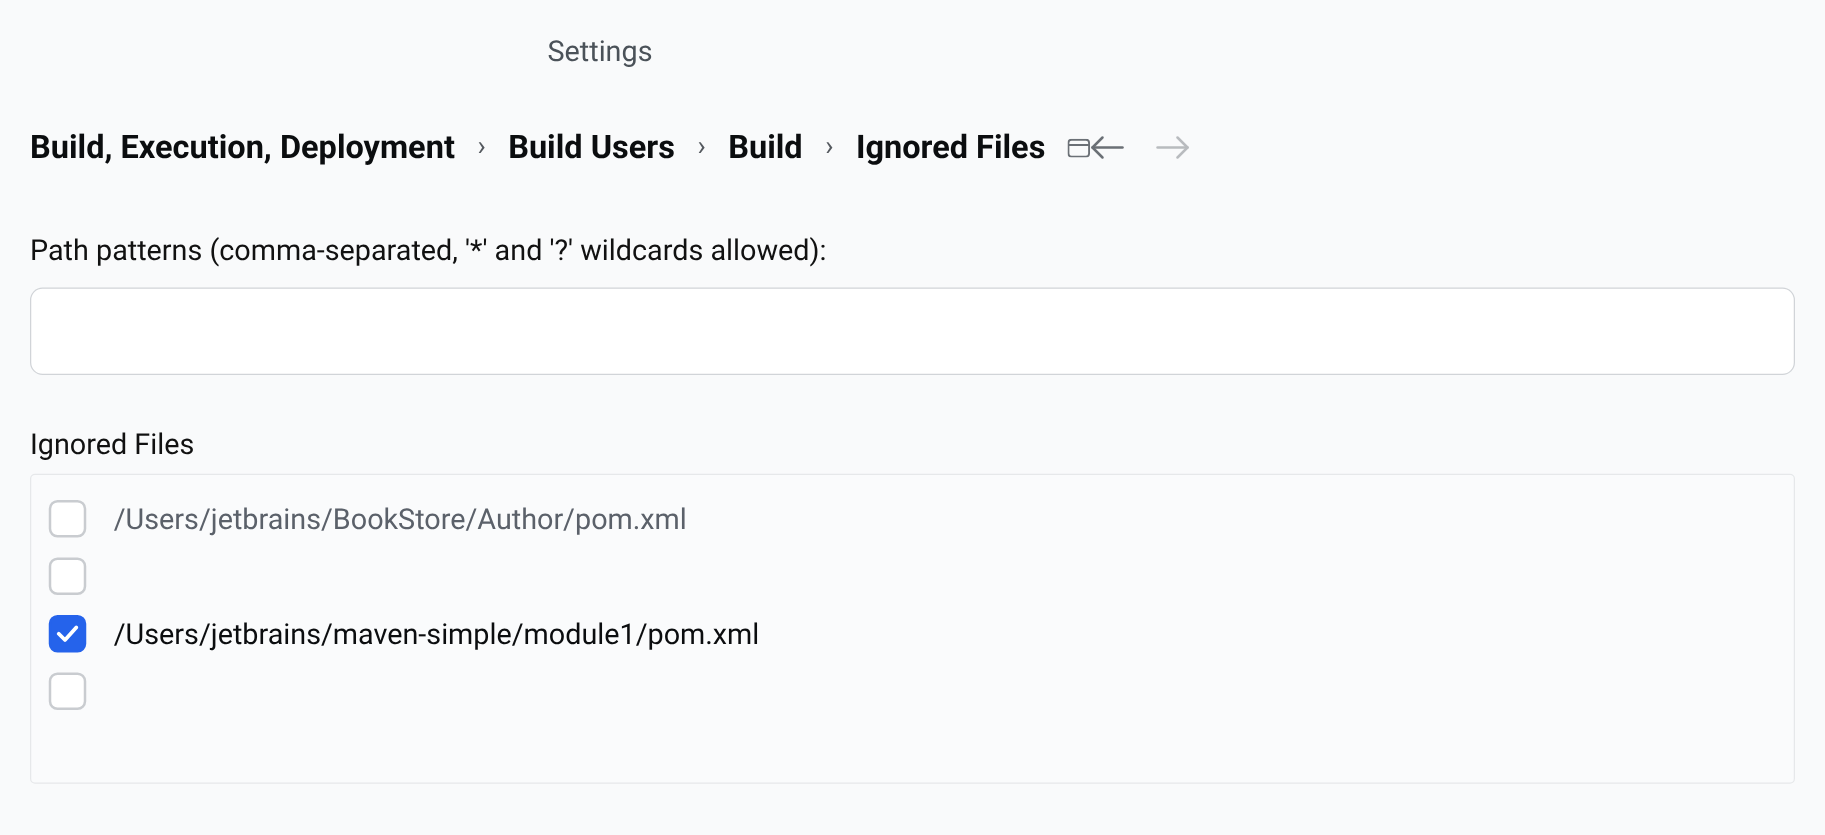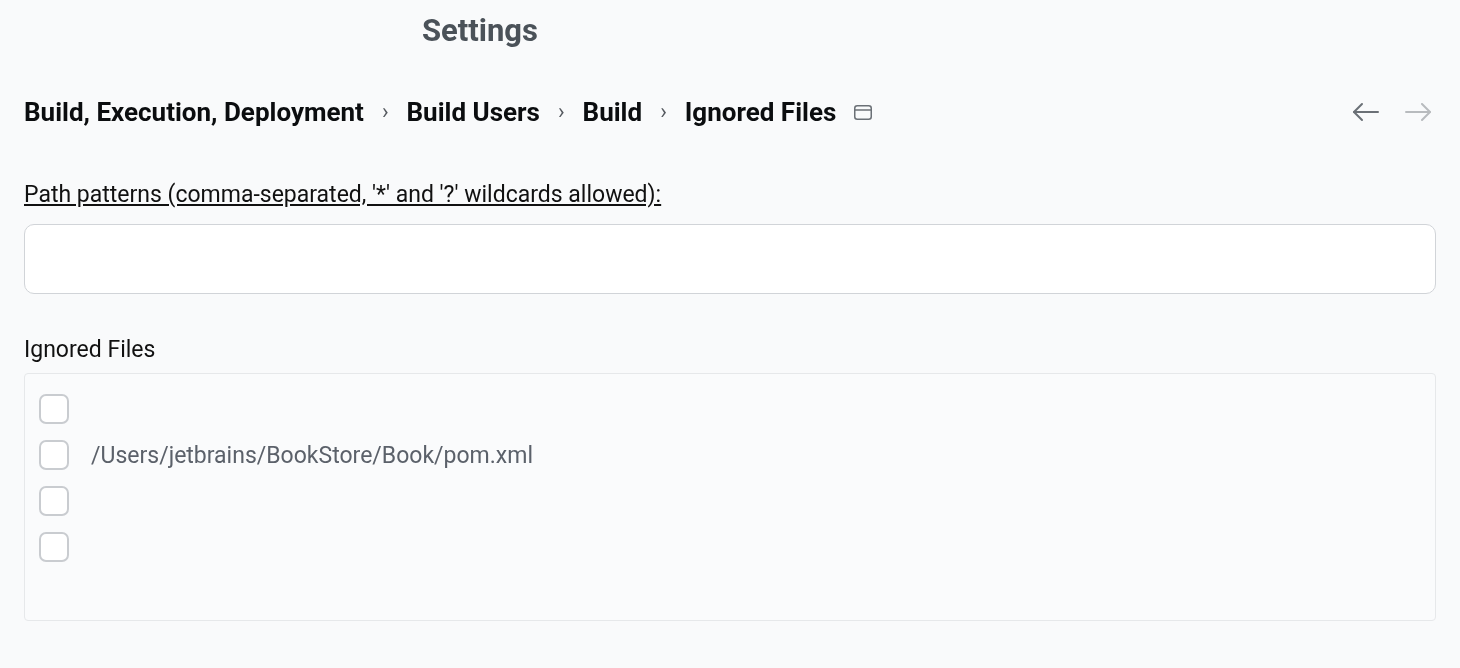--- a/index.html
+++ b/index.html
@@ -5,34 +5,33 @@
     * { box-sizing: border-box; margin: 0; padding: 0; }
     body {
       font-family: -apple-system, BlinkMacSystemFont, "Segoe UI", Roboto, sans-serif;
       background: #f9fafb;
       width: 1460px;
       height: 668px;
       overflow: hidden;
     }
     .header-title {
       text-align: center;
-      font-size: 31px;
-      font-weight: 700;
+      font-size: 23px;
+      font-weight: 400;
       color: #4b5259;
-      padding-top: 12px;
+      padding-top: 28px;
       padding-bottom: 8px;
       width: 960px;
     }
     .content {
       padding: 0 24px;
     }
     .breadcrumb-row {
       display: flex;
       align-items: center;
-      justify-content: space-between;
       padding: 40px 4px 0 0;
     }
     .breadcrumb {
       display: flex;
       align-items: center;
       gap: 18px;
       font-size: 26px;
       font-weight: 700;
       color: #0b0d0f;
     }
@@ -55,21 +54,20 @@
     }
     .nav-arrows span, .nav-arrows span svg { display:block; }
     .form-area {
       margin-top: 54px;
     }
     .form-label {
       font-size: 23px;
       color: #111;
       margin-bottom: 16px;
       font-weight: 400;
-      text-decoration: underline;
     }
     .text-input {
       width: 100%;
       height: 70px;
       border: 1px solid #d1d4d8;
       border-radius: 10px;
       background: #fff;
       padding: 0 16px;
       font-size: 22px;
       color: #111;
@@ -162,26 +160,31 @@
   <div class="form-area">
     <div class="form-label">Path patterns (comma-separated, '*' and '?' wildcards allowed):</div>
     <input class="text-input" type="text" value="" style="">
   </div>
 
   <div class="section-label">Ignored Files</div>
 
   <div class="files-list" id="files-list">
       <div class="file-row">
         <span class="checkbox"></span>
+        <span class="file-path">/Users/jetbrains/BookStore/Author/pom.xml</span>
       </div>
       <div class="file-row">
         <span class="checkbox"></span>
-        <span class="file-path">/Users/jetbrains/BookStore/Book/pom.xml</span>
       </div>
-      <div class="file-row">
-        <span class="checkbox"></span>
+      <div class="file-row selected">
+        <span class="checkbox checked">
+          <svg width="18" height="14" viewBox="0 0 18 14" fill="none" stroke="#fff" stroke-width="3" stroke-linecap="round" stroke-linejoin="round">
+            <polyline points="2 7 7 12 16 2"></polyline>
+          </svg>
+        </span>
+        <span class="file-path">/Users/jetbrains/maven-simple/module1/pom.xml</span>
       </div>
       <div class="file-row">
         <span class="checkbox"></span>
       </div>
     </div>
 
 </div>
 
 </body></html>

